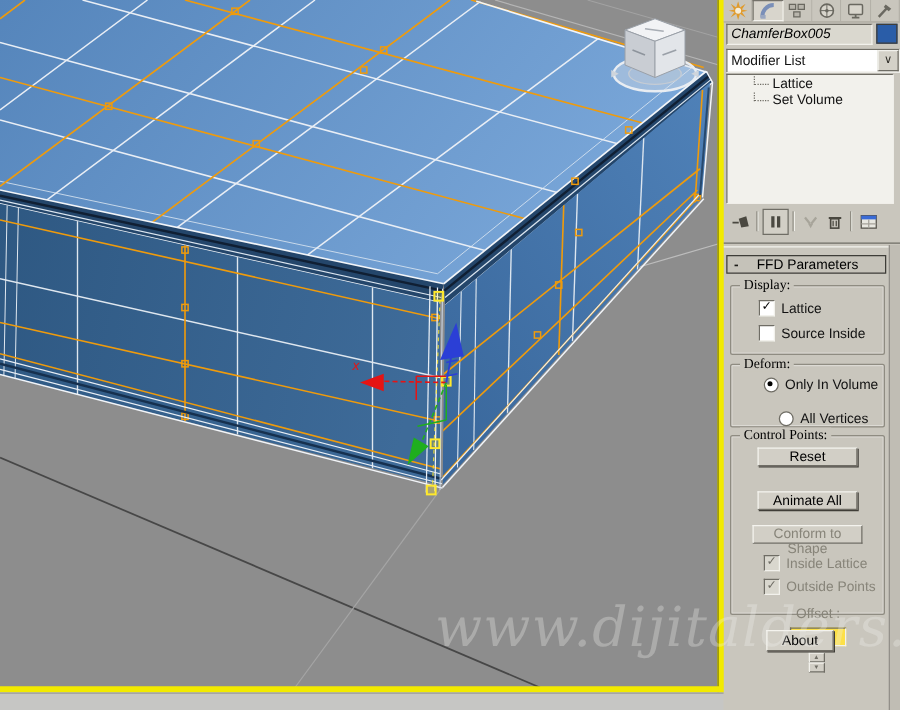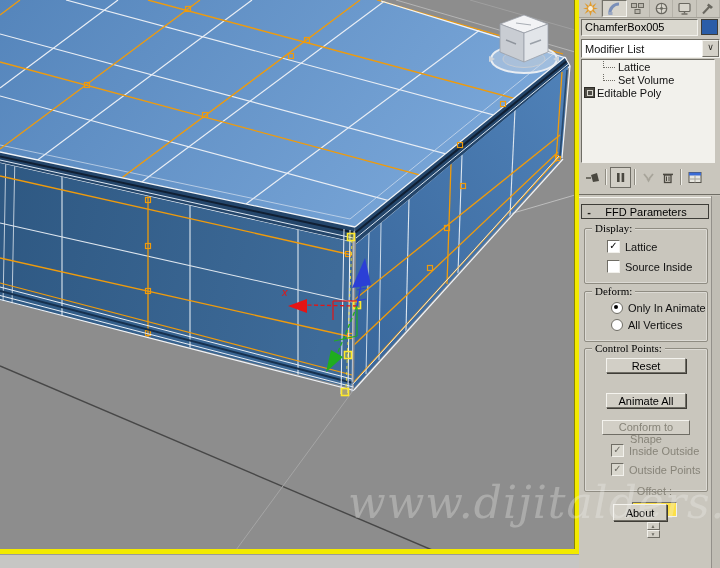--- a/index.html
+++ b/index.html
@@ -16,21 +16,21 @@
     font-family:"DejaVu Serif",serif;font-style:italic;font-size:44px;letter-spacing:1px;
     color:rgba(242,242,240,0.30);white-space:nowrap;}
   
   #panel{position:absolute;left:579px;top:0;width:141px;height:568px;background:#c9c6bd;}
   .abs{position:absolute;}
   
   .tabs{position:absolute;left:0;top:0;width:141px;height:17px;display:flex;border-bottom:1px solid #a5a299;}
   .tab{flex:1;display:flex;align-items:center;justify-content:center;border-right:1px solid #b4b1a8;background:#c9c6bd;}
   .tab.active{background:#d8d5cc;border:1px solid;border-color:#74726a #f4f3ee #f4f3ee #74726a;}
   
-  .namerow{position:absolute;left:2px;top:19px;width:137px;height:16px;display:flex;gap:3px;}
+  .namerow{position:absolute;left:2px;top:19px;width:137px;height:16px;display:flex;gap:3px;font-style:italic;}
   .namefield{flex:1;height:14px;background:#dad8cf;border:1px solid;border-color:#6f6d65 #f2f1ec #f2f1ec #6f6d65;padding:1px 0 0 3px;color:#000;}
   .swatch{width:17px;height:16px;background:#2a5da8;border:1px solid #3f3d37;box-sizing:border-box;}
   
   .combo{position:absolute;left:2px;top:39px;width:137px;height:17px;background:#fff;border:1px solid;border-color:#6f6d65 #f2f1ec #f2f1ec #6f6d65;display:flex;align-items:center;justify-content:flex-end;}
   .combo .lbl{flex:1;padding-left:3px;}
   .combo .arrowbtn{width:15px;height:15px;background:#d4d1c8;border:1px solid;border-color:#f2f1ec #6f6d65 #6f6d65 #f2f1ec;text-align:center;line-height:13px;font-size:9px;color:#2e2c27;}
   .combo .arrowbtn::after{content:"\2228";}
   
   .stack{position:absolute;left:2px;top:59px;width:132px;height:102px;background:#f2f1ec;border:1px solid;border-color:#6f6d65 #f2f1ec #f2f1ec #6f6d65;overflow:hidden;}
   .srow{height:13px;display:flex;align-items:center;white-space:nowrap;}
@@ -350,24 +350,20 @@
 
     <div class="stack">
       <div class="srow">
         <span class="twig"></span>
         <span class="slabel">Lattice</span>
       </div>
       <div class="srow">
         <span class="twig"></span>
         <span class="slabel">Set Volume</span>
       </div>
-      <div class="srow">
-        <span class="baseicon"></span>
-        <span class="slabel">Editable Poly</span>
-      </div>
     </div>
 
     <div class="stacktools">
       <div class="tool">
         <svg width="15" height="15">
           <line x1="1" y1="8" x2="6" y2="8" stroke="#4a4840" stroke-width="1.4"></line>
           <polygon points="6,5 12,3 14,11 8,12" fill="#4a4840"></polygon>
         </svg>
       </div>
       <div class="tsep"></div>
@@ -420,36 +416,36 @@
       <div class="cbrow" style="margin:7px 0 0 22px;">
         <span class="cb"></span>
         <span>Source Inside</span>
       </div>
     </div>
 
     <div class="group" style="left:5px;top:291px;width:122px;height:49px;">
       <span class="glabel">Deform:</span>
       <div class="cbrow" style="margin:10px 0 0 26px;">
         <span class="radio on"></span>
-        <span>Only In Animate</span>
-      </div>
-      <div class="cbrow" style="margin:5px 0 0 26px;">
+        <span>Only In Volume</span>
+      </div>
+      <div class="cbrow" style="margin:15px 0 0 26px;justify-content:center;">
         <span class="radio"></span>
         <span>All Vertices</span>
       </div>
     </div>
 
     <div class="group" style="left:5px;top:348px;width:122px;height:142px;">
       <span class="glabel">Control Points:</span>
       <button class="btn3d" style="margin:9px auto 0;width:80px;height:15px;">Reset</button>
       <button class="btn3d" style="margin:20px auto 0;width:80px;height:15px;">Animate All</button>
       <button class="btn3d dis" style="margin:12px auto 0;width:88px;height:15px;">Conform to Shape</button>
       <div class="cbrow" style="margin:9px 0 0 26px;">
         <span class="cb dis checked"></span>
-        <span class="distext">Inside Outside</span>
+        <span class="distext">Inside Lattice</span>
       </div>
       <div class="cbrow" style="margin:6px 0 0 26px;">
         <span class="cb dis checked"></span>
         <span class="distext">Outside Points</span>
       </div>
       <div class="cbrow" style="margin:9px 0 0 17px;flex-direction:column;">
         <span class="distext">Offset :</span>
         <span class="offfield">0,05</span>
         <span class="spin" style="margin-left:-3px;">
           <span class="up"></span>

